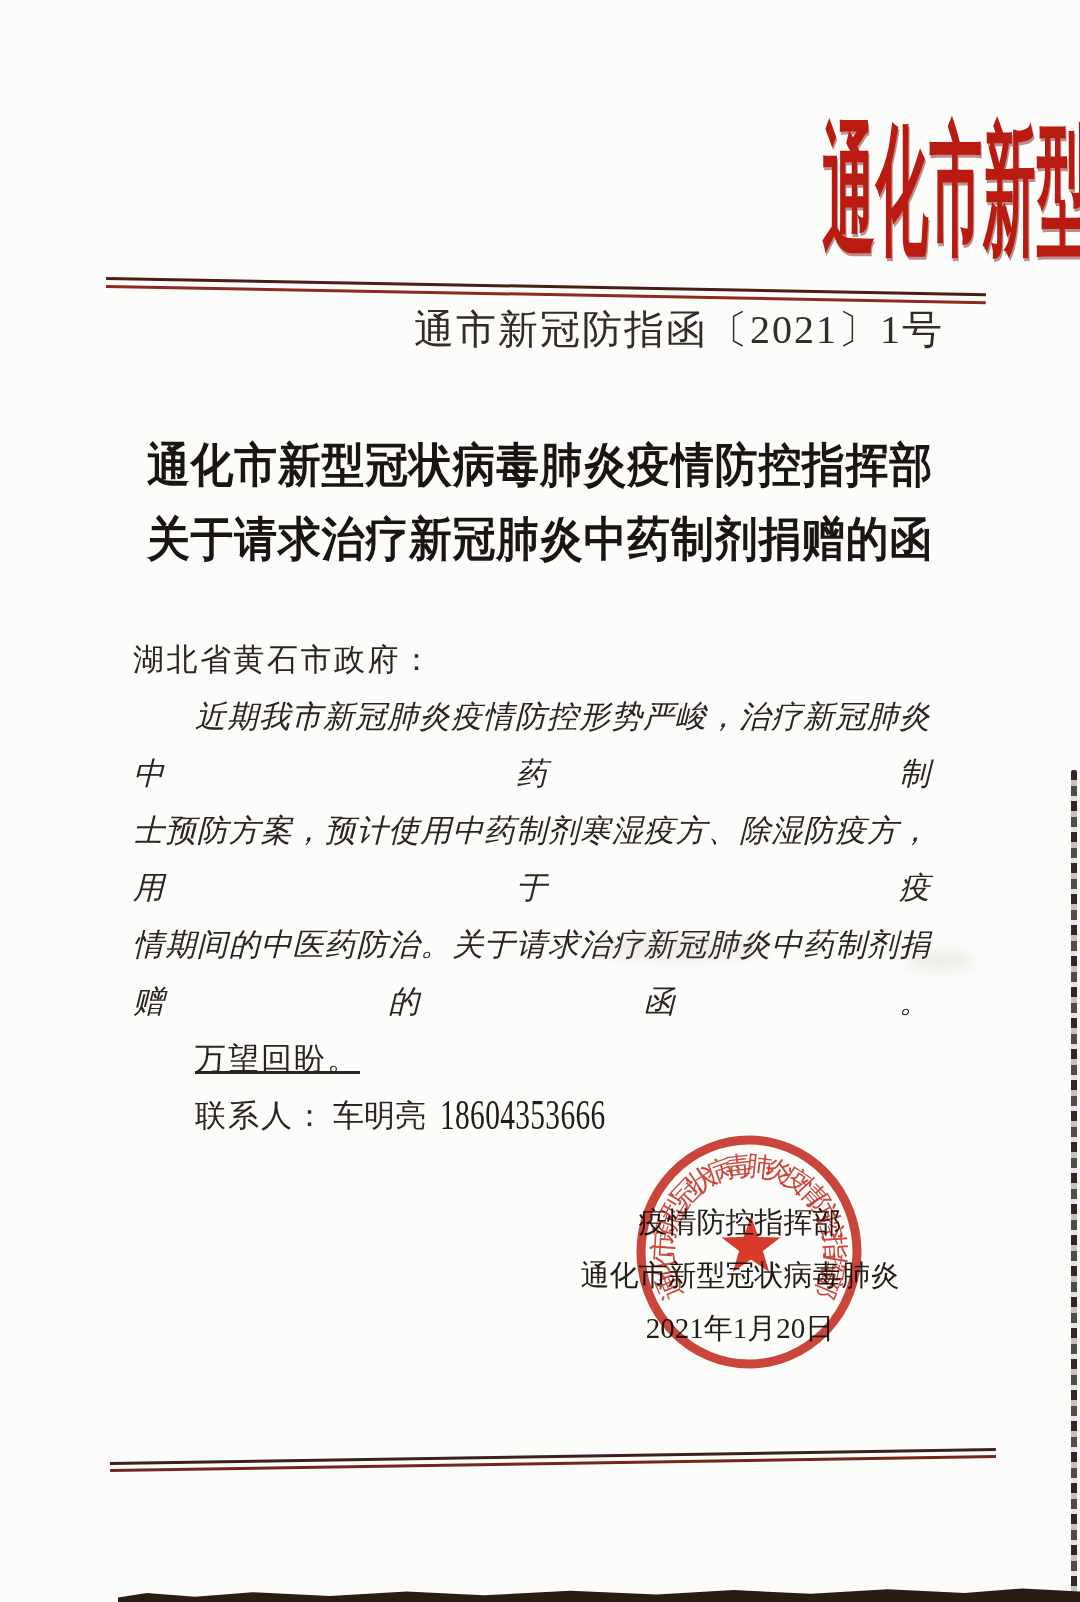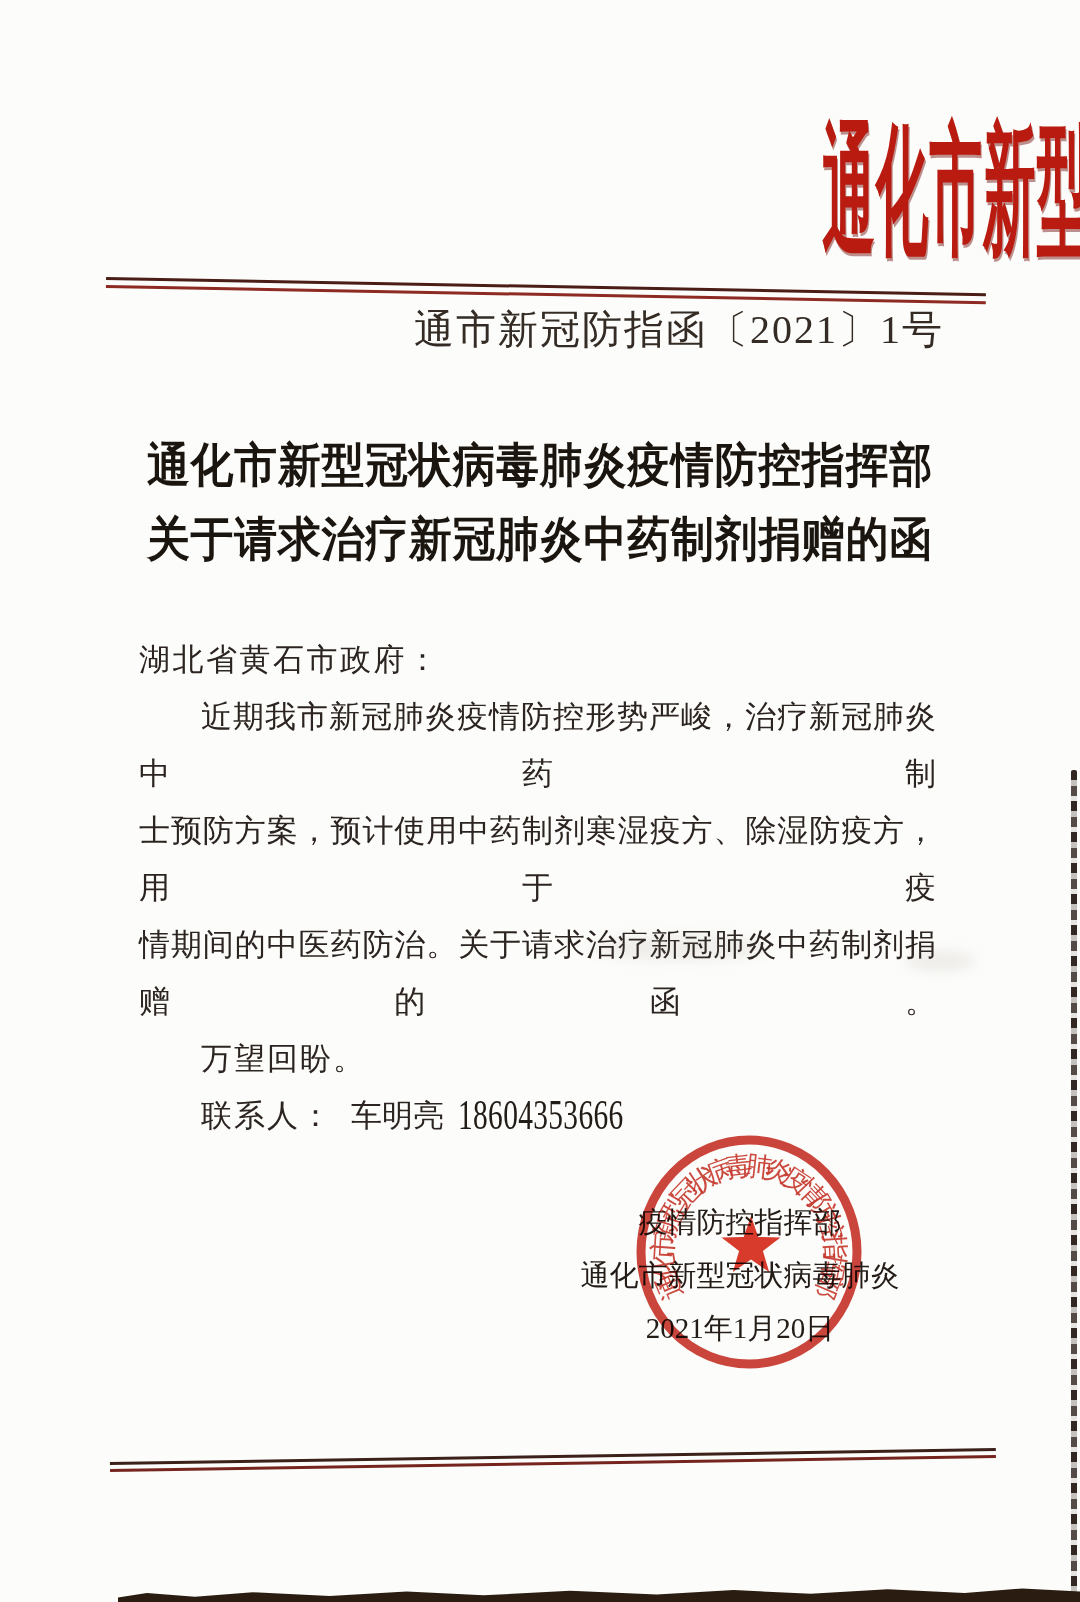--- a/index.html
+++ b/index.html
@@ -30,31 +30,31 @@
     letter-spacing:2px;color:#332b24;white-space:nowrap;
   }
   
   .subject{
     position:absolute;top:428px;left:0;width:1080px;text-align:center;
     font-size:47px;line-height:74px;font-weight:bold;color:#1b1510;white-space:nowrap;
   }
   .subject .squeeze{display:inline-block;transform:scaleX(.91);transform-origin:center;letter-spacing:1px;}
   
   .body-block{
-    position:absolute;top:631px;left:139px;width:797px;
+    position:absolute;top:631px;left:133px;width:797px;
     font-size:31px;line-height:57px;color:#2b2420;
   }
   .bline{white-space:nowrap;}
-  .flush{white-space:normal;text-align:justify;text-align-last:justify;}
+  .flush{white-space:normal;text-align:justify;text-align-last:justify;font-style:italic;}
   .indent{text-indent:62px;}
   .pl2{padding-left:62px;}
   .salutation{letter-spacing:2.5px;}
-  .closing{letter-spacing:2px;}
+  .closing{letter-spacing:2px;text-decoration:underline;}
   .contact-label{letter-spacing:2px;text-align:right;}
-  .contact-name{margin-left:18px;}
+  .contact-name{margin-left:6px;}
   .phone{
     display:inline-block;font-size:42px;line-height:1;letter-spacing:.5px;
     transform:scaleX(.70);transform-origin:left center;vertical-align:-3px;
     margin-left:14px;color:#221c17;
   }
   .contact-row2{padding-left:177px;}
   
   .signature{
     position:absolute;top:1196px;left:440px;width:600px;text-align:center;
     font-size:29px;line-height:53px;color:#241d17;z-index:1;

